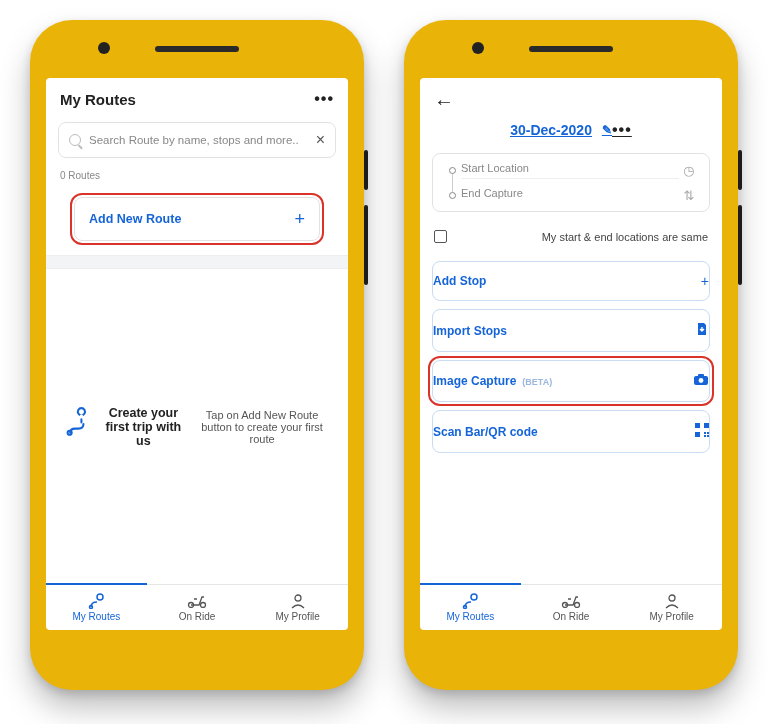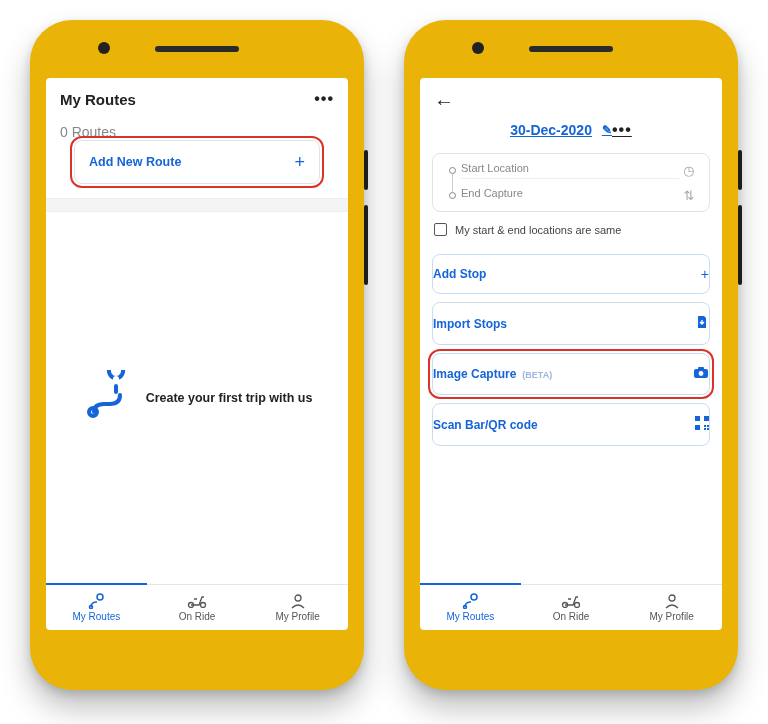--- a/index.html
+++ b/index.html
@@ -91,21 +91,21 @@
     width: 5px; height: 1.5px; background: #bbb;
     bottom: -2px; right: -3px; transform: rotate(45deg);
   }
   .search-row input {
     flex: 1; border: none; outline: none;
     font-size: 11.5px; color: #333;
     background: transparent;
   }
   .search-row input::placeholder { color: #888; }
   .clear-x { font-size: 16px; color: #555; cursor: pointer; line-height: 1; }
-  .count { font-size: 14px; color: #888; margin: 6px 14px 0; }
+  .count { font-size: 10px; color: #888; margin: 6px 14px 16px; }
   .add-route {
     margin: 0 28px;
     border: 1px solid #e2e2e2;
     border-radius: 8px;
     padding: 12px 14px;
     display: flex;
     justify-content: space-between;
     align-items: center;
     color: #1565d8;
     font-weight: 700;
@@ -181,22 +181,22 @@
     align-items: center;
   }
   .loc-line { grid-column: 1; display:flex; flex-direction:column; align-items:center;}
   .dot { width: 7px; height: 7px; border: 1.5px solid #888; border-radius: 50%; background:#fff;}
   .vline { width: 1px; height: 18px; background: #ccc;}
   .loc-label { font-size: 11px; color: #888; padding-bottom:4px; border-bottom:1px solid #eee;}
   .loc-label.nb { border-bottom:none;}
   .side-ic { color: #aaa; font-size: 13px; text-align:center;}
   .same-row {
     display:flex; align-items:center; gap:8px;
-    margin: 3px 14px 10px;
-    font-size: 11px; color: #444;
+    margin: 10px 14px 10px;
+    font-size: 11px; color: #444; justify-content: space-between;
   }
   .chk { width: 13px; height: 13px; border: 1.5px solid #555; border-radius:2px; cursor:pointer;}
   .opt-btn {
     margin: 8px 12px 0;
     border: 1px solid #c9dcf2;
     border-radius: 8px;
     padding: 12px 0;
     display: flex;
     justify-content: space-between;
     align-items: center;
@@ -218,38 +218,44 @@
   <div class="phone">
     <div class="side-btn a"></div>
     <div class="side-btn b"></div>
     <div class="screen">
 
       <div class="hdr">
         <h1>My Routes</h1>
         <div class="more">•••</div>
       </div>
 
+      <div class="search-row">
+        <span class="search-icon"></span>
+        <input type="text" placeholder="Search Route by name, stops and more.." style="">
+        <span class="clear-x">×</span>
+      </div>
 
       <div class="count">0 Routes</div>
 
       <div class="add-route">
         <span>Add New Route</span>
         <span class="plus">+</span>
       </div>
 
       <div class="gap-bar"></div>
 
       <div class="empty-state">
         <svg class="route-icon" width="56" height="50" viewBox="0 0 56 50">
           <path d="M34 8 a7 7 0 1 1 0.01 0 M34 22 l0 -6" fill="none" stroke="#1565d8" stroke-width="4" stroke-linecap="round"></path>
           <circle cx="34" cy="9" r="3" fill="#fff"></circle>
           <path d="M12 42 q0 -8 10 -8 h6 q10 0 10 -9" fill="none" stroke="#1565d8" stroke-width="4" stroke-linecap="round"></path>
           <circle cx="11" cy="42" r="4" fill="none" stroke="#1565d8" stroke-width="4"></circle>
         </svg>
         <div class="empty-title">Create your first trip with us</div>
+        <div class="empty-sub">Tap on Add New Route button to create your first route</div>
       </div>
 
       <div class="bnav">
         <div class="bnav-item active">
           <span class="bnav-ic">
             <svg width="18" height="16" viewBox="0 0 18 16">
                 <circle cx="13" cy="4" r="3" fill="none" stroke="#1565d8" stroke-width="1.5"></circle>
                 <path d="M4 14 q0-5 6-5" fill="none" stroke="#1565d8" stroke-width="1.5"></path>
                 <circle cx="4" cy="14" r="1.5" fill="none" stroke="#1565d8" stroke-width="1.5"></circle>
               </svg>

